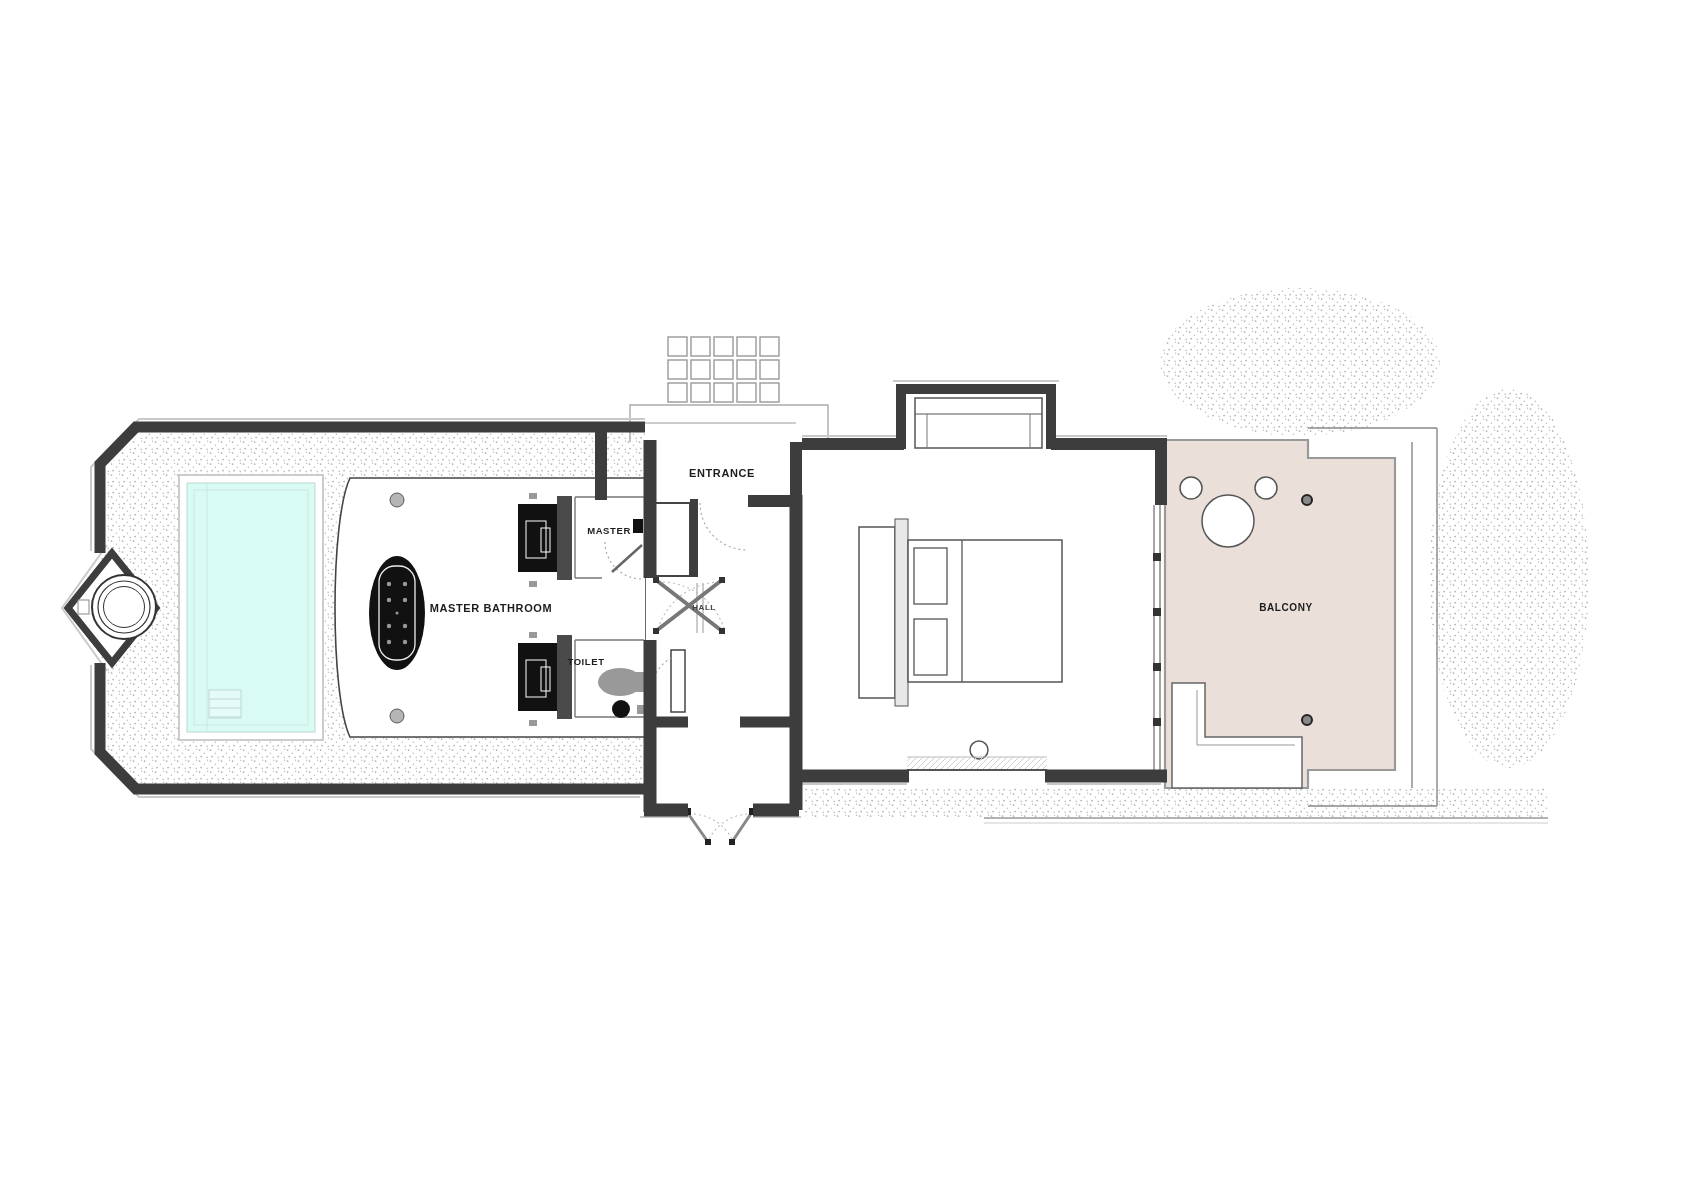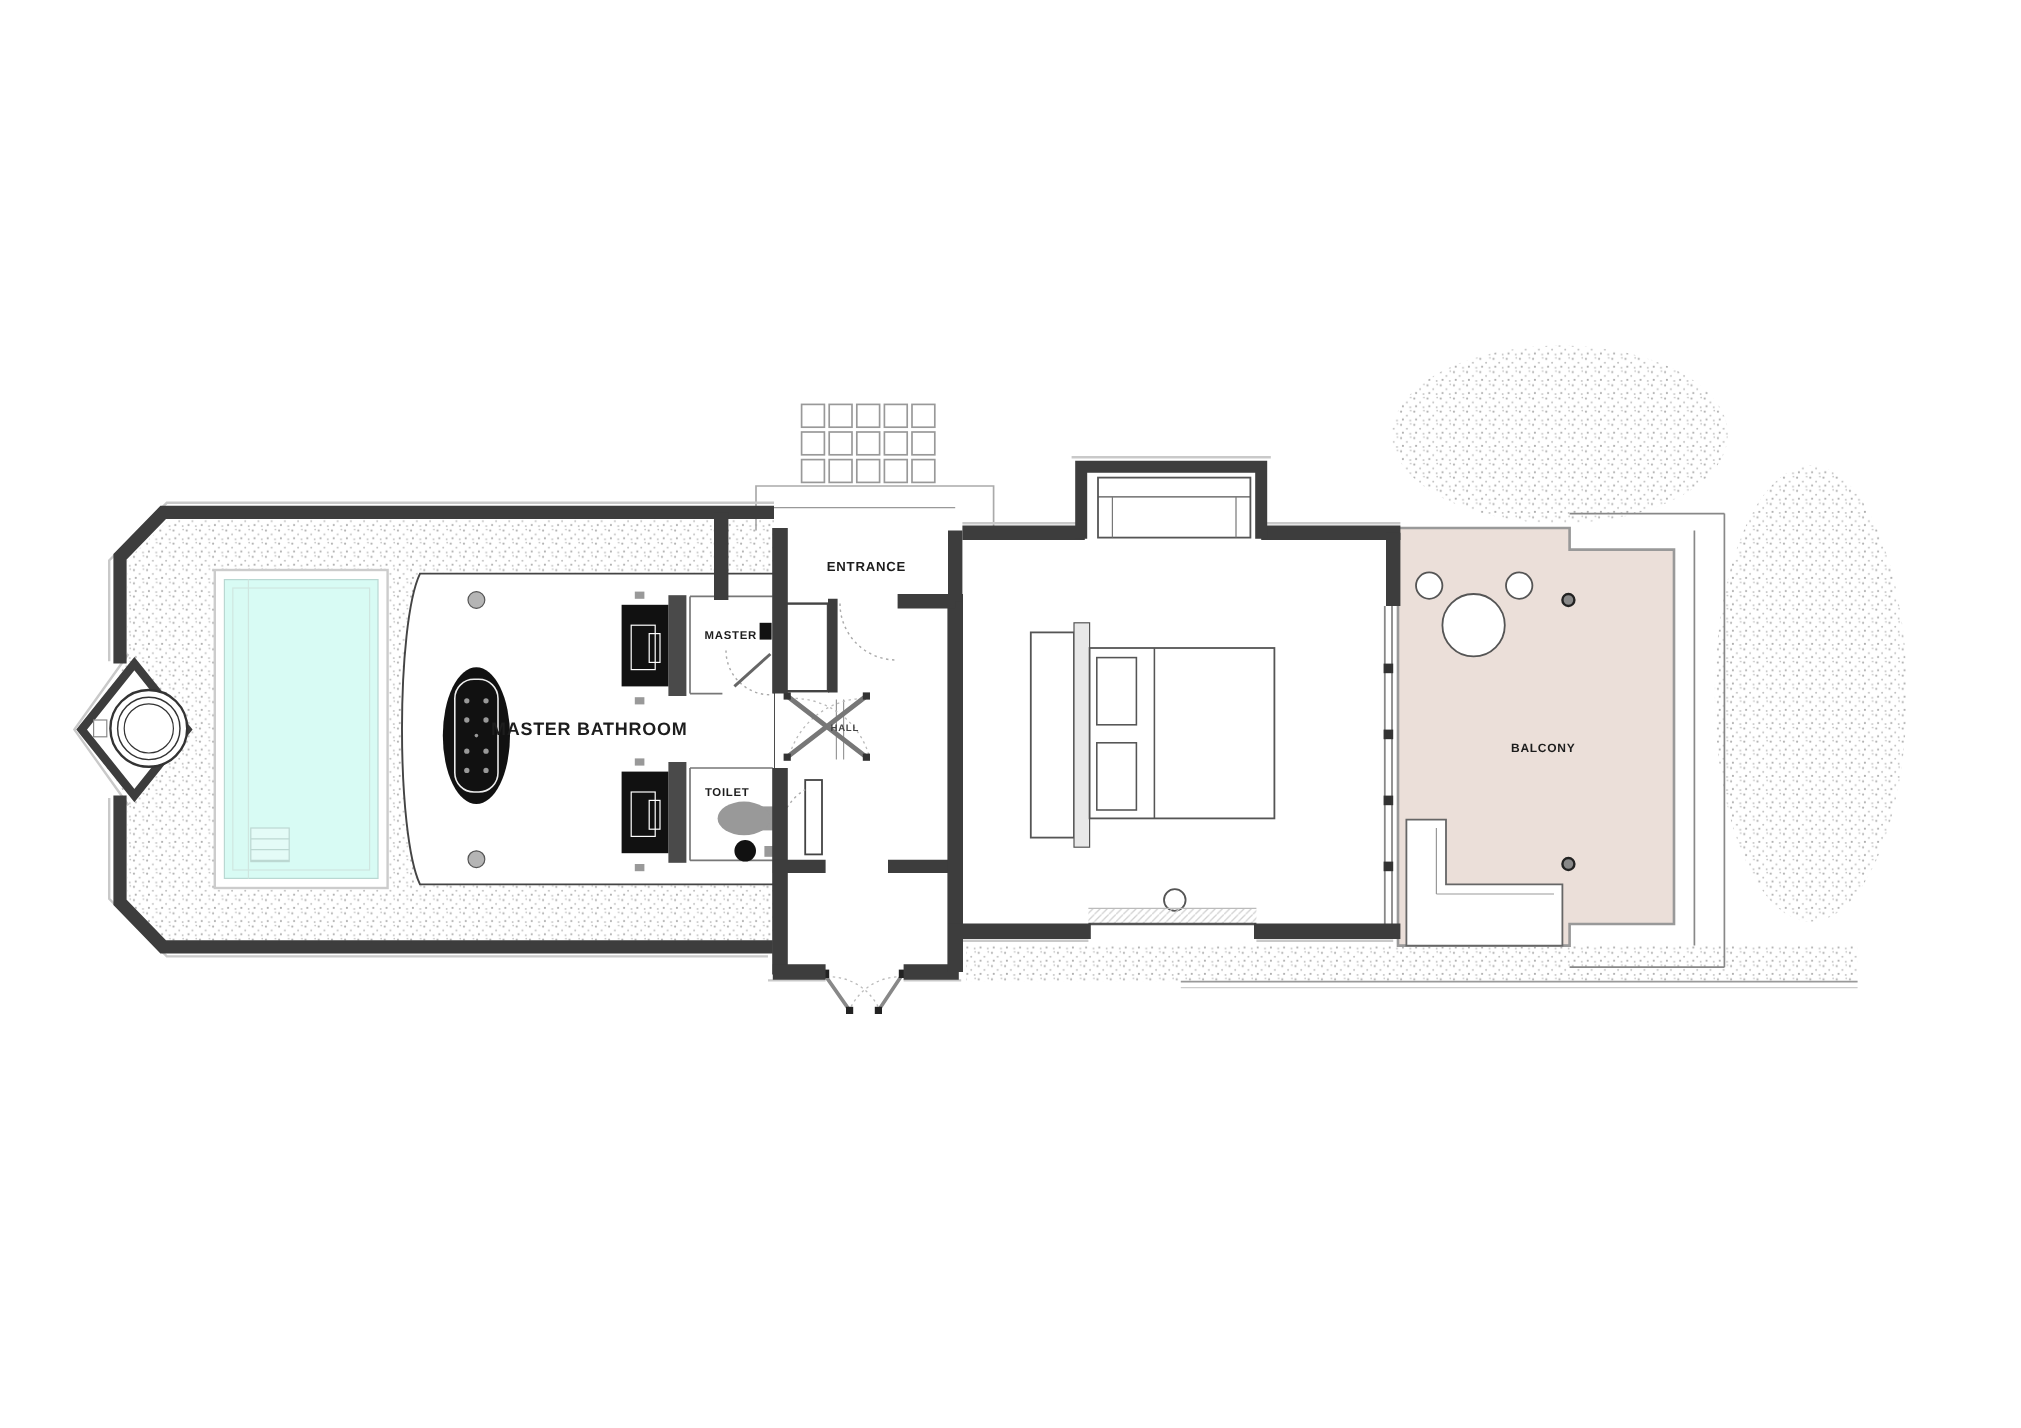--- a/index.html
+++ b/index.html
@@ -2,25 +2,25 @@
 <html><head>
 <meta charset="utf-8">
 <style>
   html,body{margin:0;padding:0;background:#fff;}
   .plan{position:relative;width:1684px;height:1002px;background:#ffffff;overflow:hidden;
         font-family:"Liberation Sans", sans-serif;}
   .plan svg{position:absolute;left:0;top:0;}
   .room-label{position:absolute;transform:translate(-50%,-50%);color:#1d1d1d;
         font-weight:700;letter-spacing:0.6px;white-space:nowrap;user-select:none;}
   .lbl-entrance{left:722px;top:473px;font-size:11px;}
-  .lbl-master{left:491px;top:608px;font-size:15px;}
+  .lbl-master{left:491px;top:608px;font-size:11px;}
   .lbl-shower{left:609px;top:530px;font-size:9.5px;}
-  .lbl-toilet{left:606px;top:661px;font-size:9.5px;}
+  .lbl-toilet{left:586px;top:661px;font-size:9.5px;}
   .lbl-hall{left:704px;top:607px;font-size:8px;color:#444;text-align:right;}
-  .lbl-balcony{left:1286px;top:624px;font-size:10px;}
+  .lbl-balcony{left:1286px;top:607px;font-size:10px;}
 </style>
 </head>
 <body>
 
 <div class="plan">
 
 <svg width="1684" height="1190" viewBox="0 0 1684 1190">
   <defs>
     <pattern id="stip" width="11" height="11" patternUnits="userSpaceOnUse">
       <circle cx="1.6" cy="2.1" r="0.9" fill="#b0b0b0"></circle>

